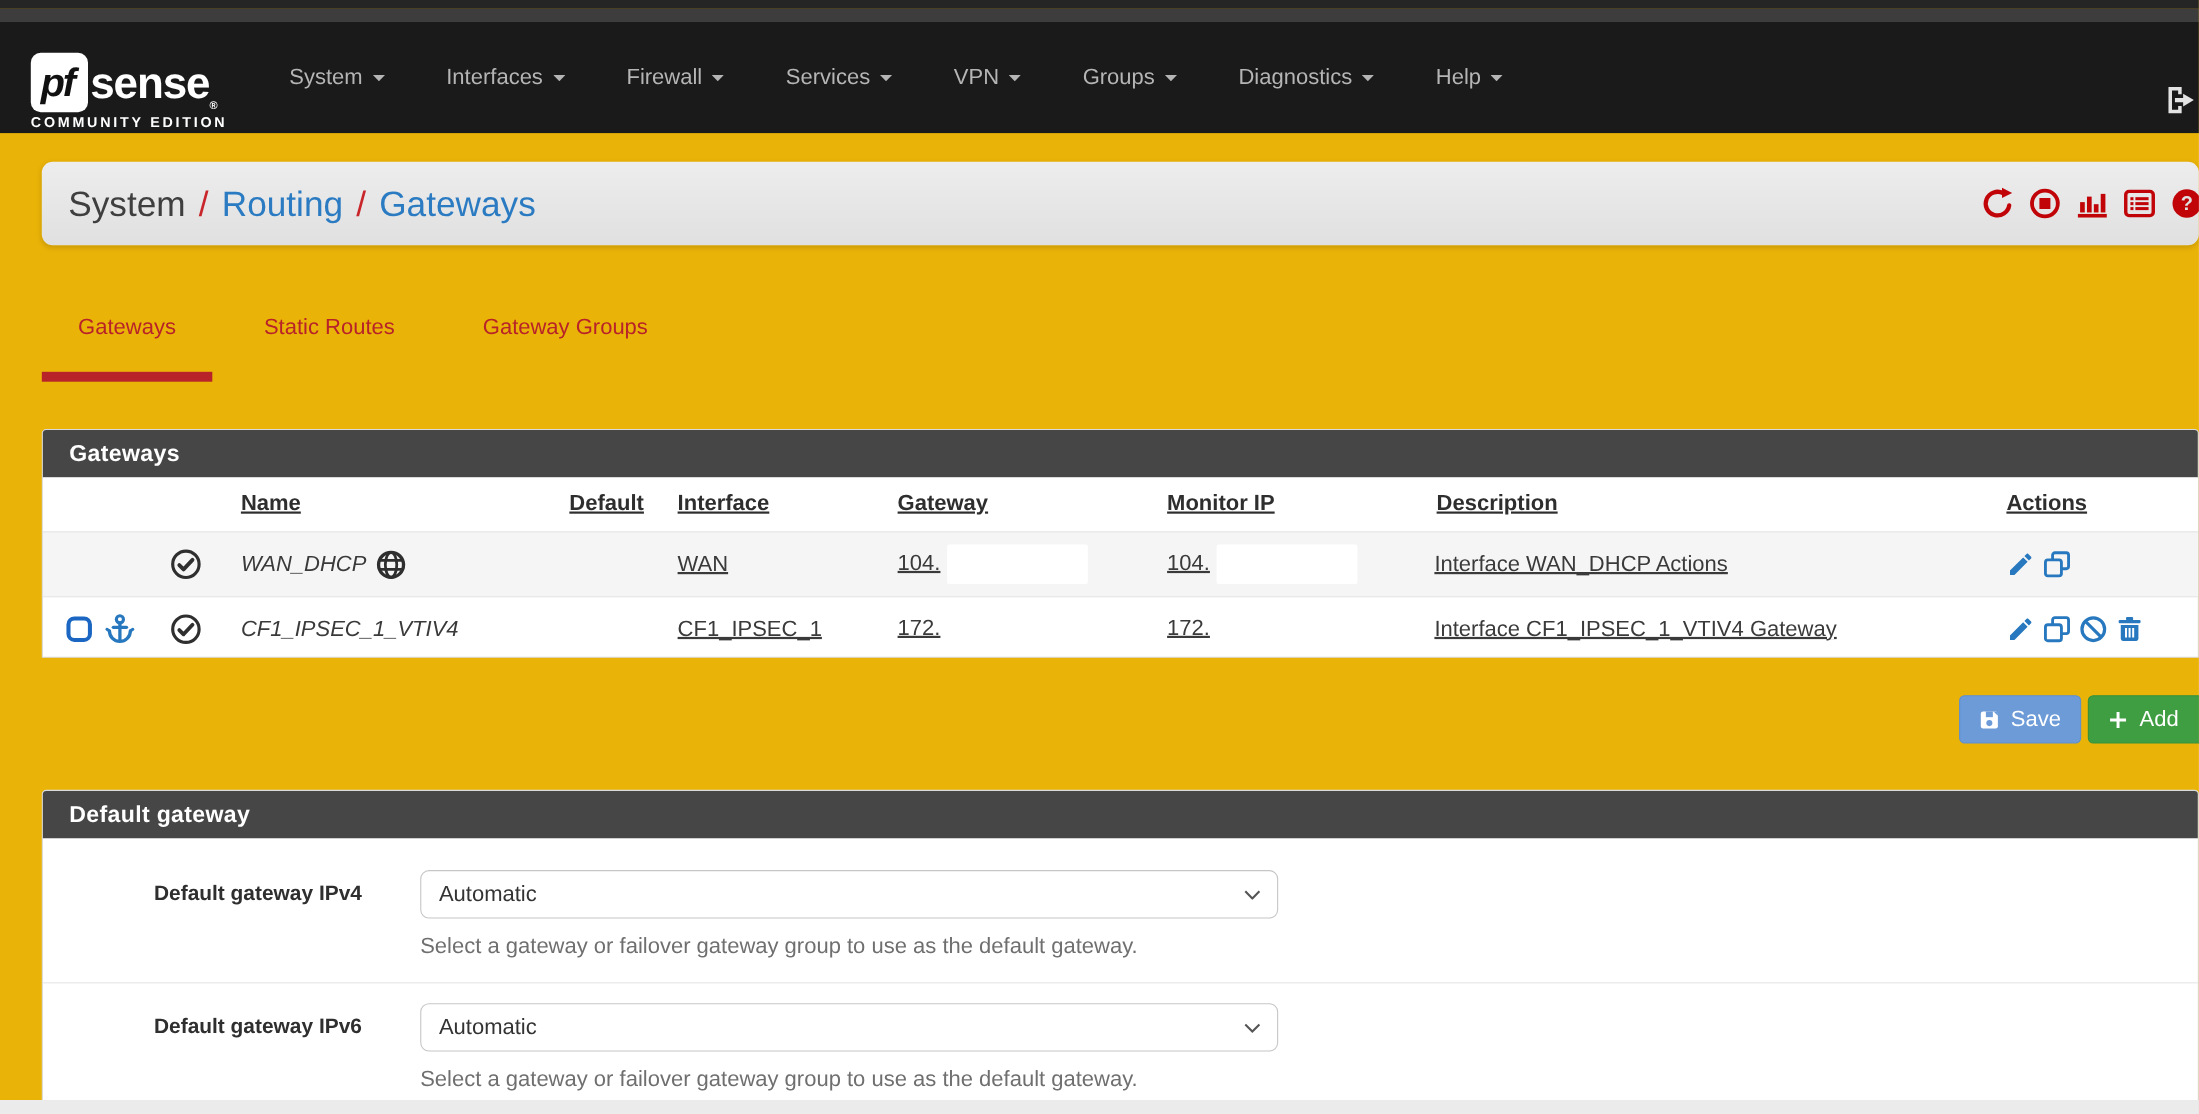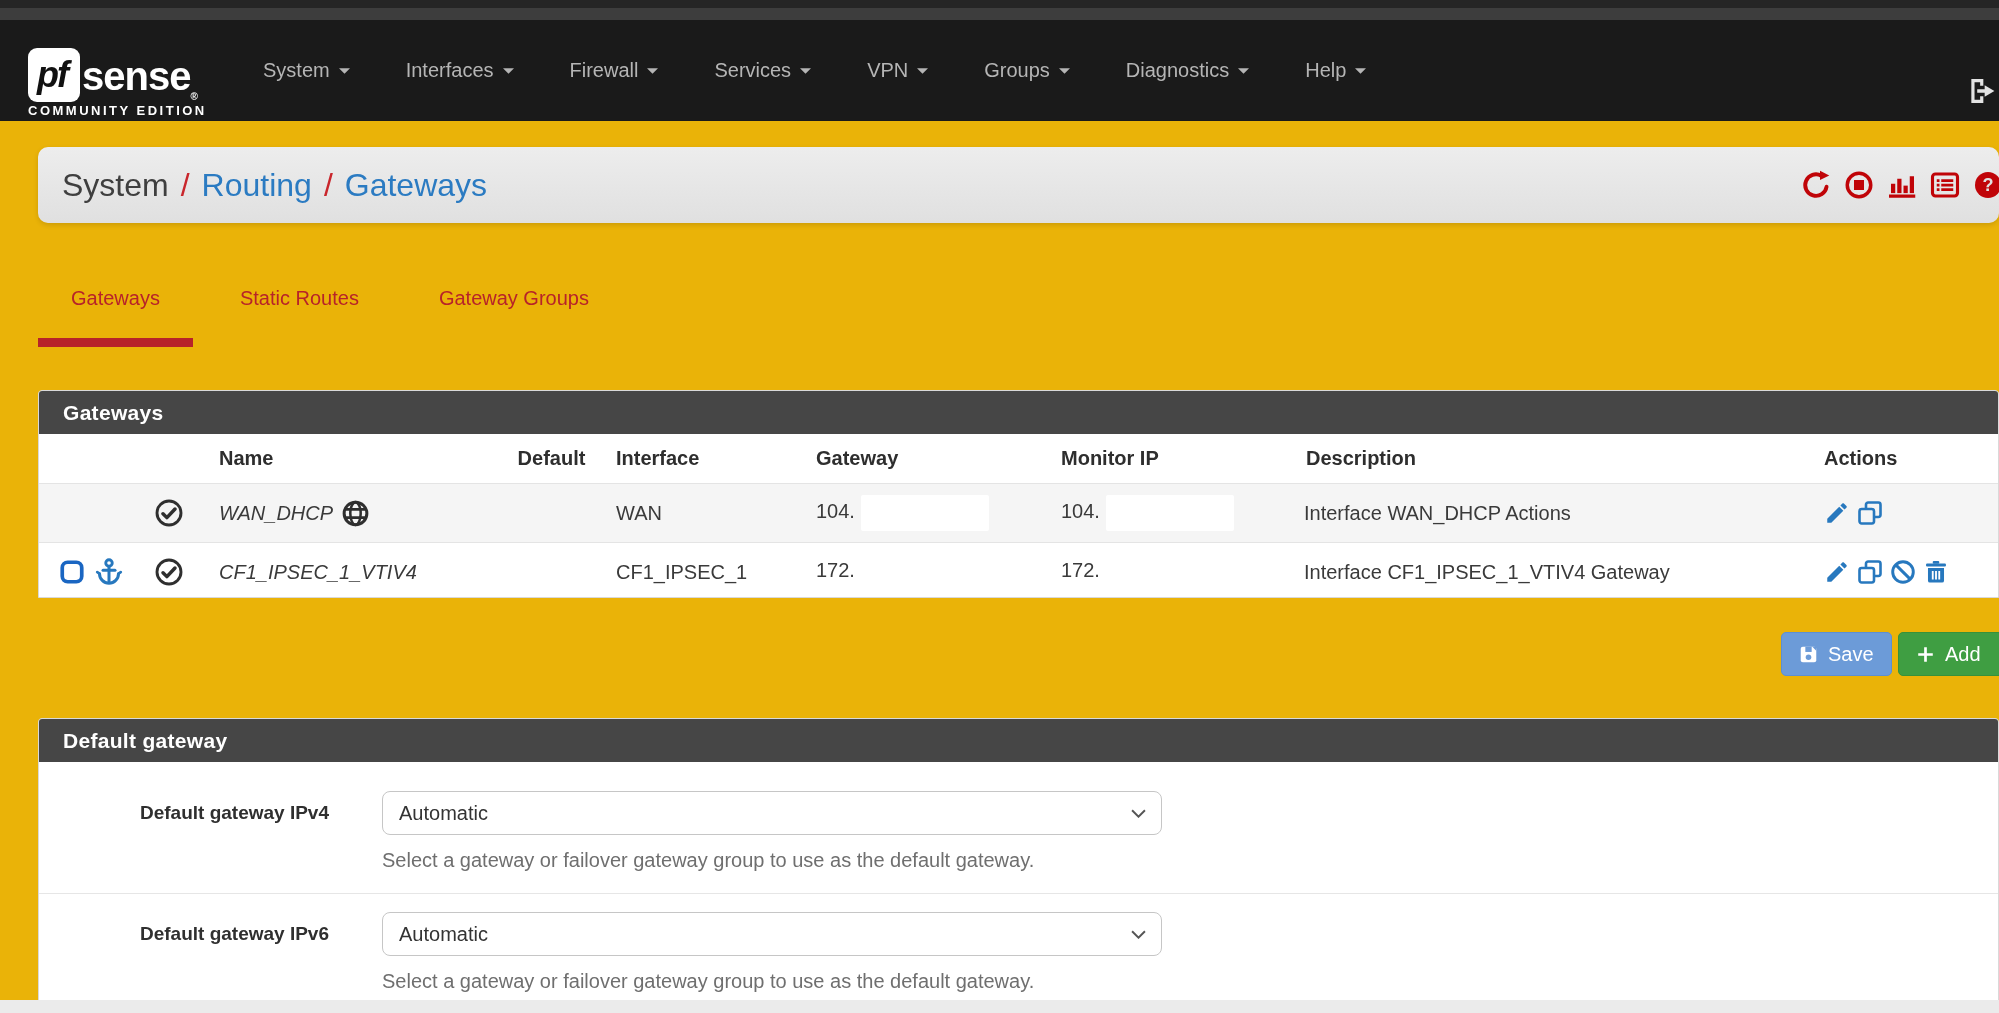--- a/index.html
+++ b/index.html
@@ -40,21 +40,21 @@
   .panel{position:absolute;left:38px;width:1961px;background:#fff;border:1px solid #d9d9d9;box-sizing:border-box;border-radius:4px 4px 0 0;}
   .panel-hd{height:43px;background:#464646;color:#fff;font-size:21px;font-weight:bold;line-height:43px;padding-left:24px;
             border-radius:3px 3px 0 0;letter-spacing:.3px;}
   .gw-panel{top:390px;height:208px;}
 
   
   .grid{display:grid;grid-template-columns:90px 80px 290px 105px 200px 245px 245px 520px 1fr;align-items:center;}
   .thead{height:49px;font-weight:bold;font-size:20px;color:#2e2e2e;background:#fff;}
   .trow{height:58px;font-size:20px;color:#3a3a3a;border-top:1px solid #e4e4e4;}
   .trow.stripe{background:#f5f5f5;}
-  .cell{padding-left:12px;white-space:nowrap;overflow:visible;}
+  .cell{padding-left:12px;white-space:nowrap;overflow:visible;text-decoration:underline;}
   .cell.c-center{text-align:center;padding-left:0;}
   .selcell{display:flex;align-items:center;gap:9px;padding-left:20px;}
   .statcell{display:flex;align-items:center;justify-content:center;}
   .namecell{display:flex;align-items:center;gap:8px;padding-left:10px;font-style:italic;}
   .ico-dark{color:#2f2f2f;}
   .ico-blue{color:#2778be;}
   .cb-blue{color:#1a66c2;}
   .i30{width:30px;height:30px;}
   .i29{width:29px;height:29px;}
   .i26{width:26px;height:26px;}

